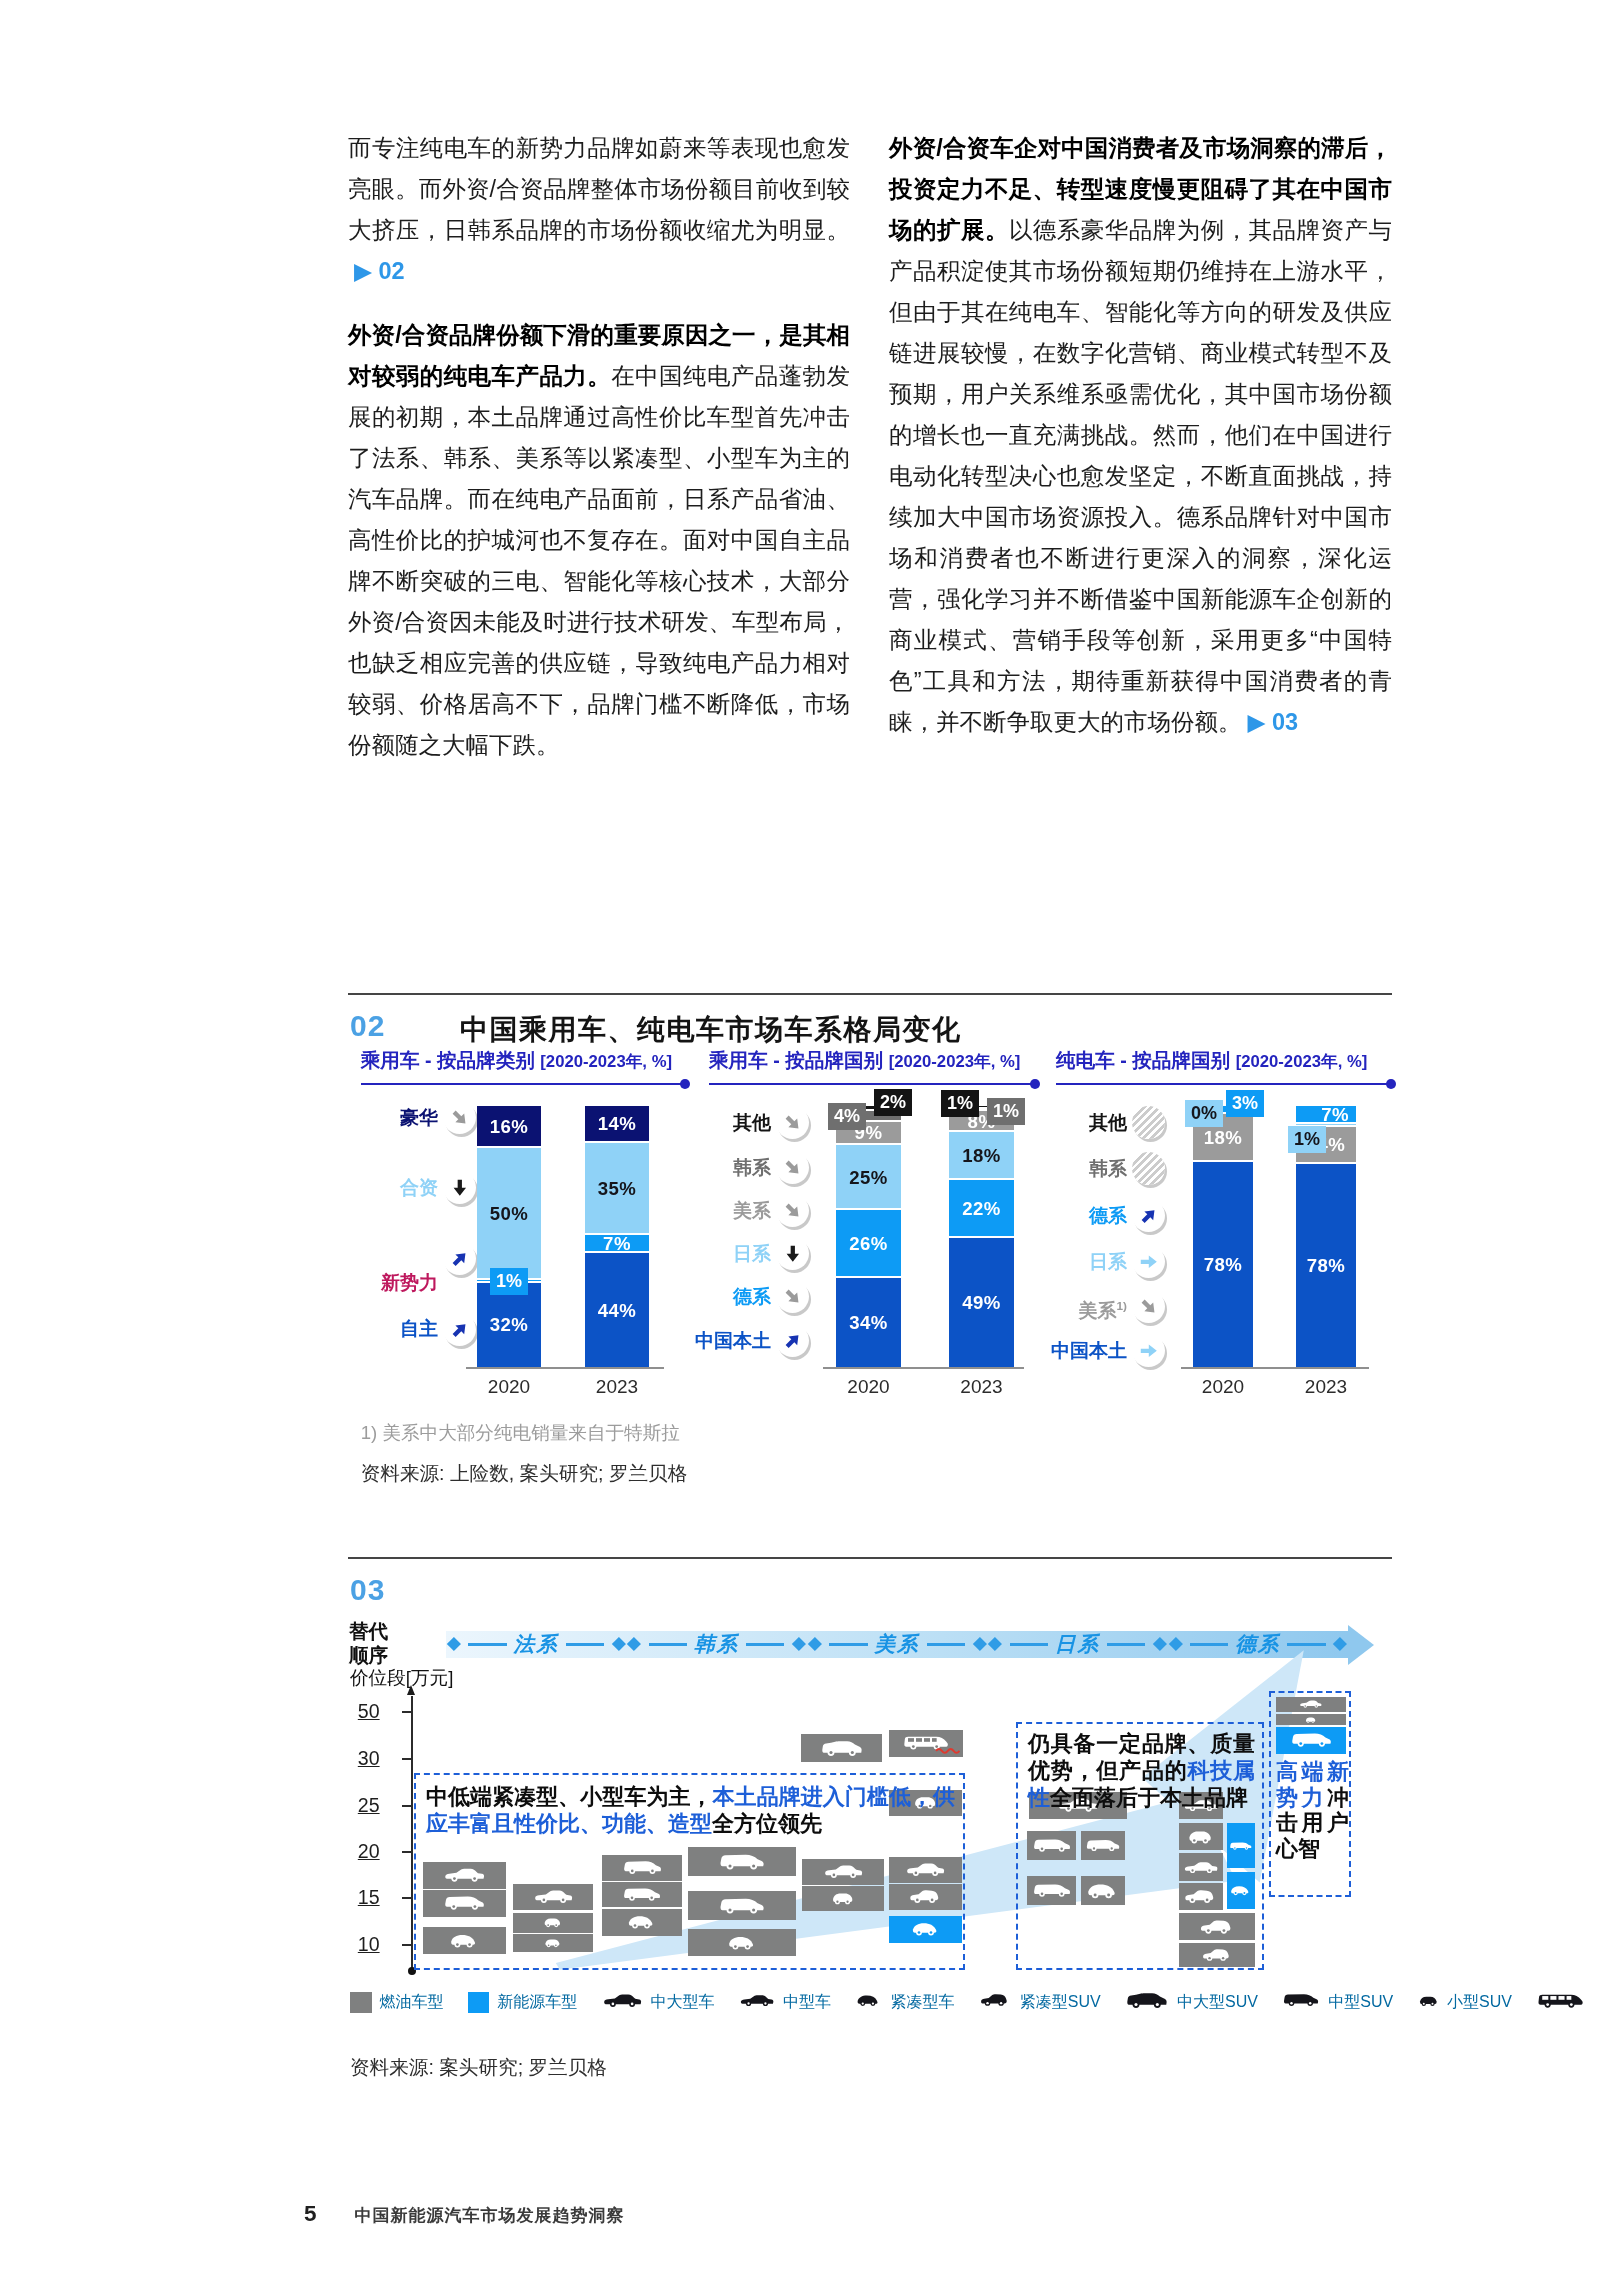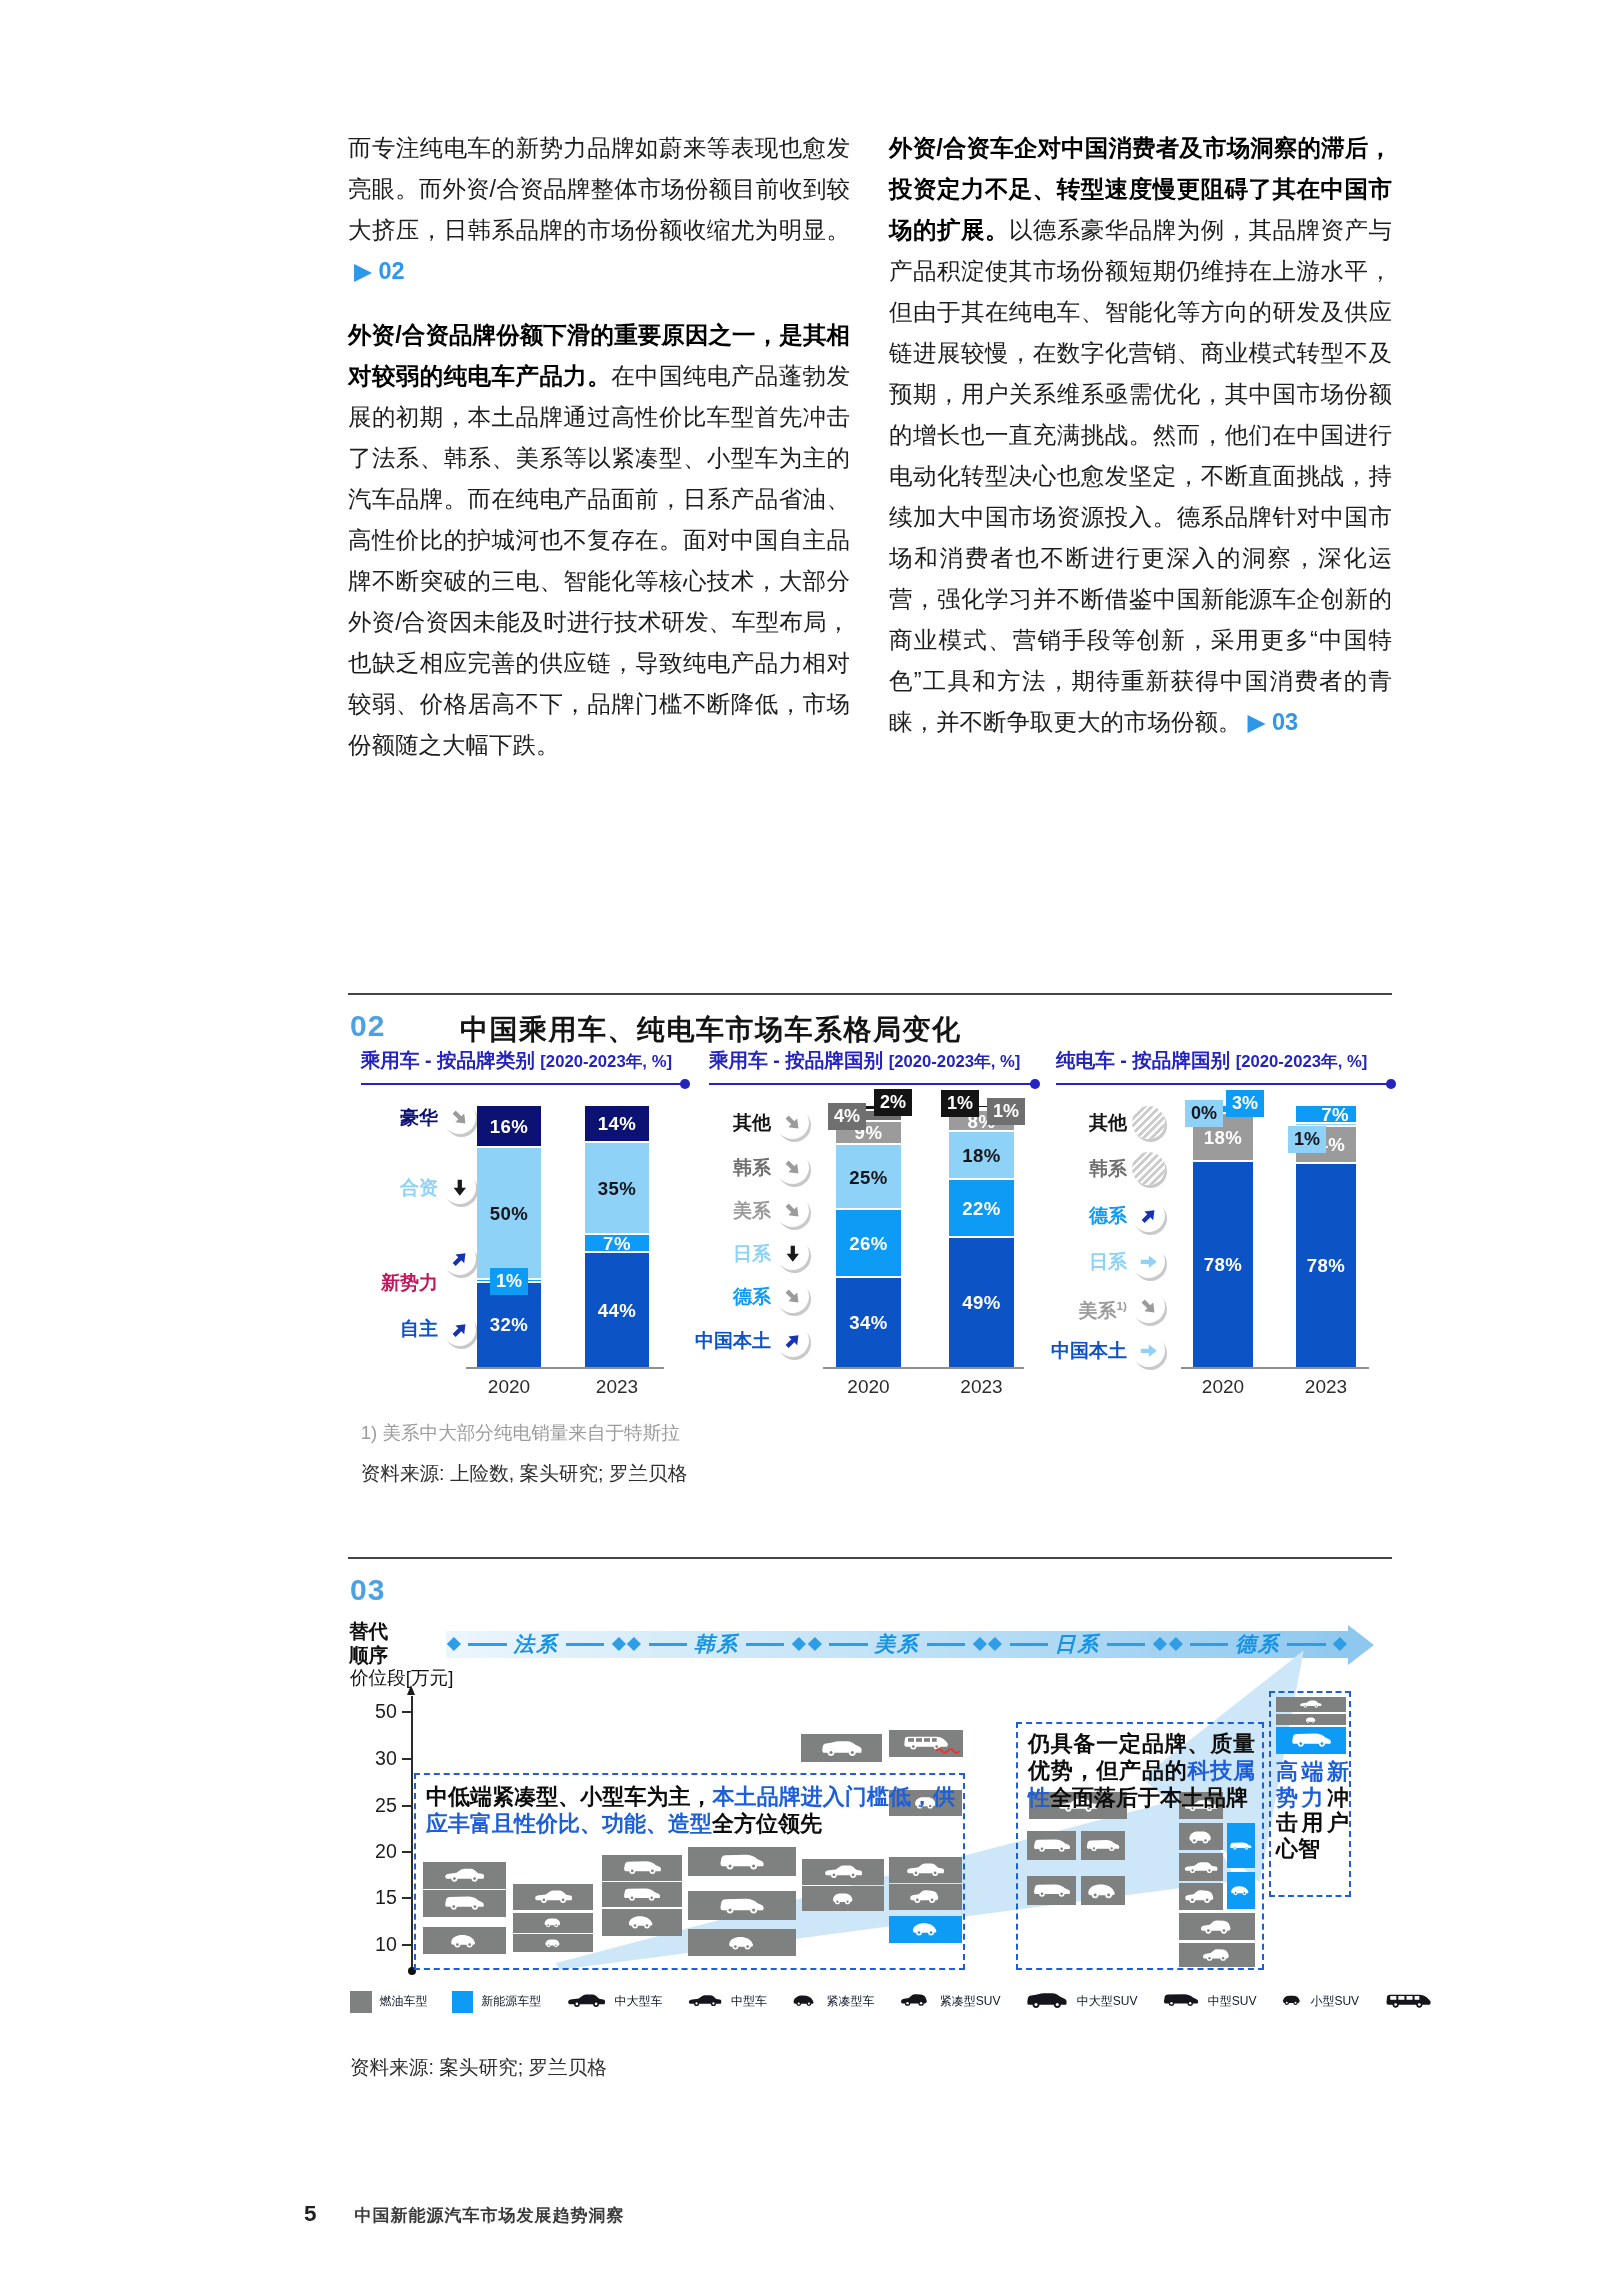--- a/index.html
+++ b/index.html
@@ -53,31 +53,31 @@
         border-left:26.5px solid #8FC8EE;border-top:20px solid transparent;border-bottom:20px solid transparent;}
   .bseg{flex:1;display:flex;align-items:center;}
   .dm{width:9.8px;height:9.8px;background:#2F9CE6;transform:rotate(45deg);margin:0 2.9px;flex:0 0 auto;}
   .bln{flex:1;height:2.5px;background:#2F9CE6;margin:0 6.9px;}
   .blab{font-style:italic;font-weight:700;font-size:20.6px;color:#1893E4;letter-spacing:2px;flex:0 0 auto;}
   .price{position:absolute;left:2px;top:108px;font-size:18.6px;color:#111;}
   .yax{position:absolute;left:63px;top:139px;width:2px;height:275px;background:#2b2b2b;}
   .yax::before{content:"";position:absolute;top:-10.8px;left:-3.9px;border-left:4.9px solid transparent;
         border-right:4.9px solid transparent;border-bottom:10.8px solid #1c1c1c;}
   .yax::after{content:"";position:absolute;bottom:-3.9px;left:-2.9px;width:7.8px;height:7.8px;border-radius:50%;background:#111;}
-  .ylab{position:absolute;width:39px;text-align:right;left:9.8px;font-size:19.6px;color:#1e1e1e;}
+  .ylab{position:absolute;width:39px;left:9.8px;font-size:19.6px;color:#1e1e1e;text-decoration:underline;}
   .ymk{position:absolute;left:54px;width:8.8px;height:2px;background:#2b2b2b;}
   .sweep{position:absolute;left:0;top:0;z-index:1;}
   .dbox{position:absolute;border:2.5px dashed #1D5FD8;box-sizing:border-box;z-index:2;}
   .btext{position:absolute;font-size:22px;font-weight:700;line-height:27px;color:#0d0d0d;text-align:justify;z-index:4;}
   .btext .blu{color:#1D5FD8;}
   .tile{position:absolute;background:#7F8080;display:flex;align-items:center;justify-content:center;z-index:3;}
   .tile.nev{background:#0D9BF5;}
   .tile .deco{position:absolute;right:2.9px;bottom:2px;}
   .lg3{position:absolute;left:2px;top:434px;display:flex;align-items:center;gap:24.5px;z-index:4;}
-  .lg3 .item{display:flex;align-items:center;gap:7.8px;font-size:12px;color:#0f172a;white-space:nowrap;}
+  .lg3 .item{display:flex;align-items:center;gap:7.8px;font-size:16px;color:#0369a1;white-space:nowrap;}
   .sw{width:21.6px;height:21.6px;}
 
   
   .footer{position:absolute;left:304px;top:2201px;display:flex;align-items:baseline;gap:38px;}
   .pgnum{font-size:22.5px;font-weight:700;color:#1f1f1f;}
   .ftitle{font-size:17px;font-weight:600;color:#3a3a3a;letter-spacing:1px;}
 </style>
 </head>
 <body>
 

